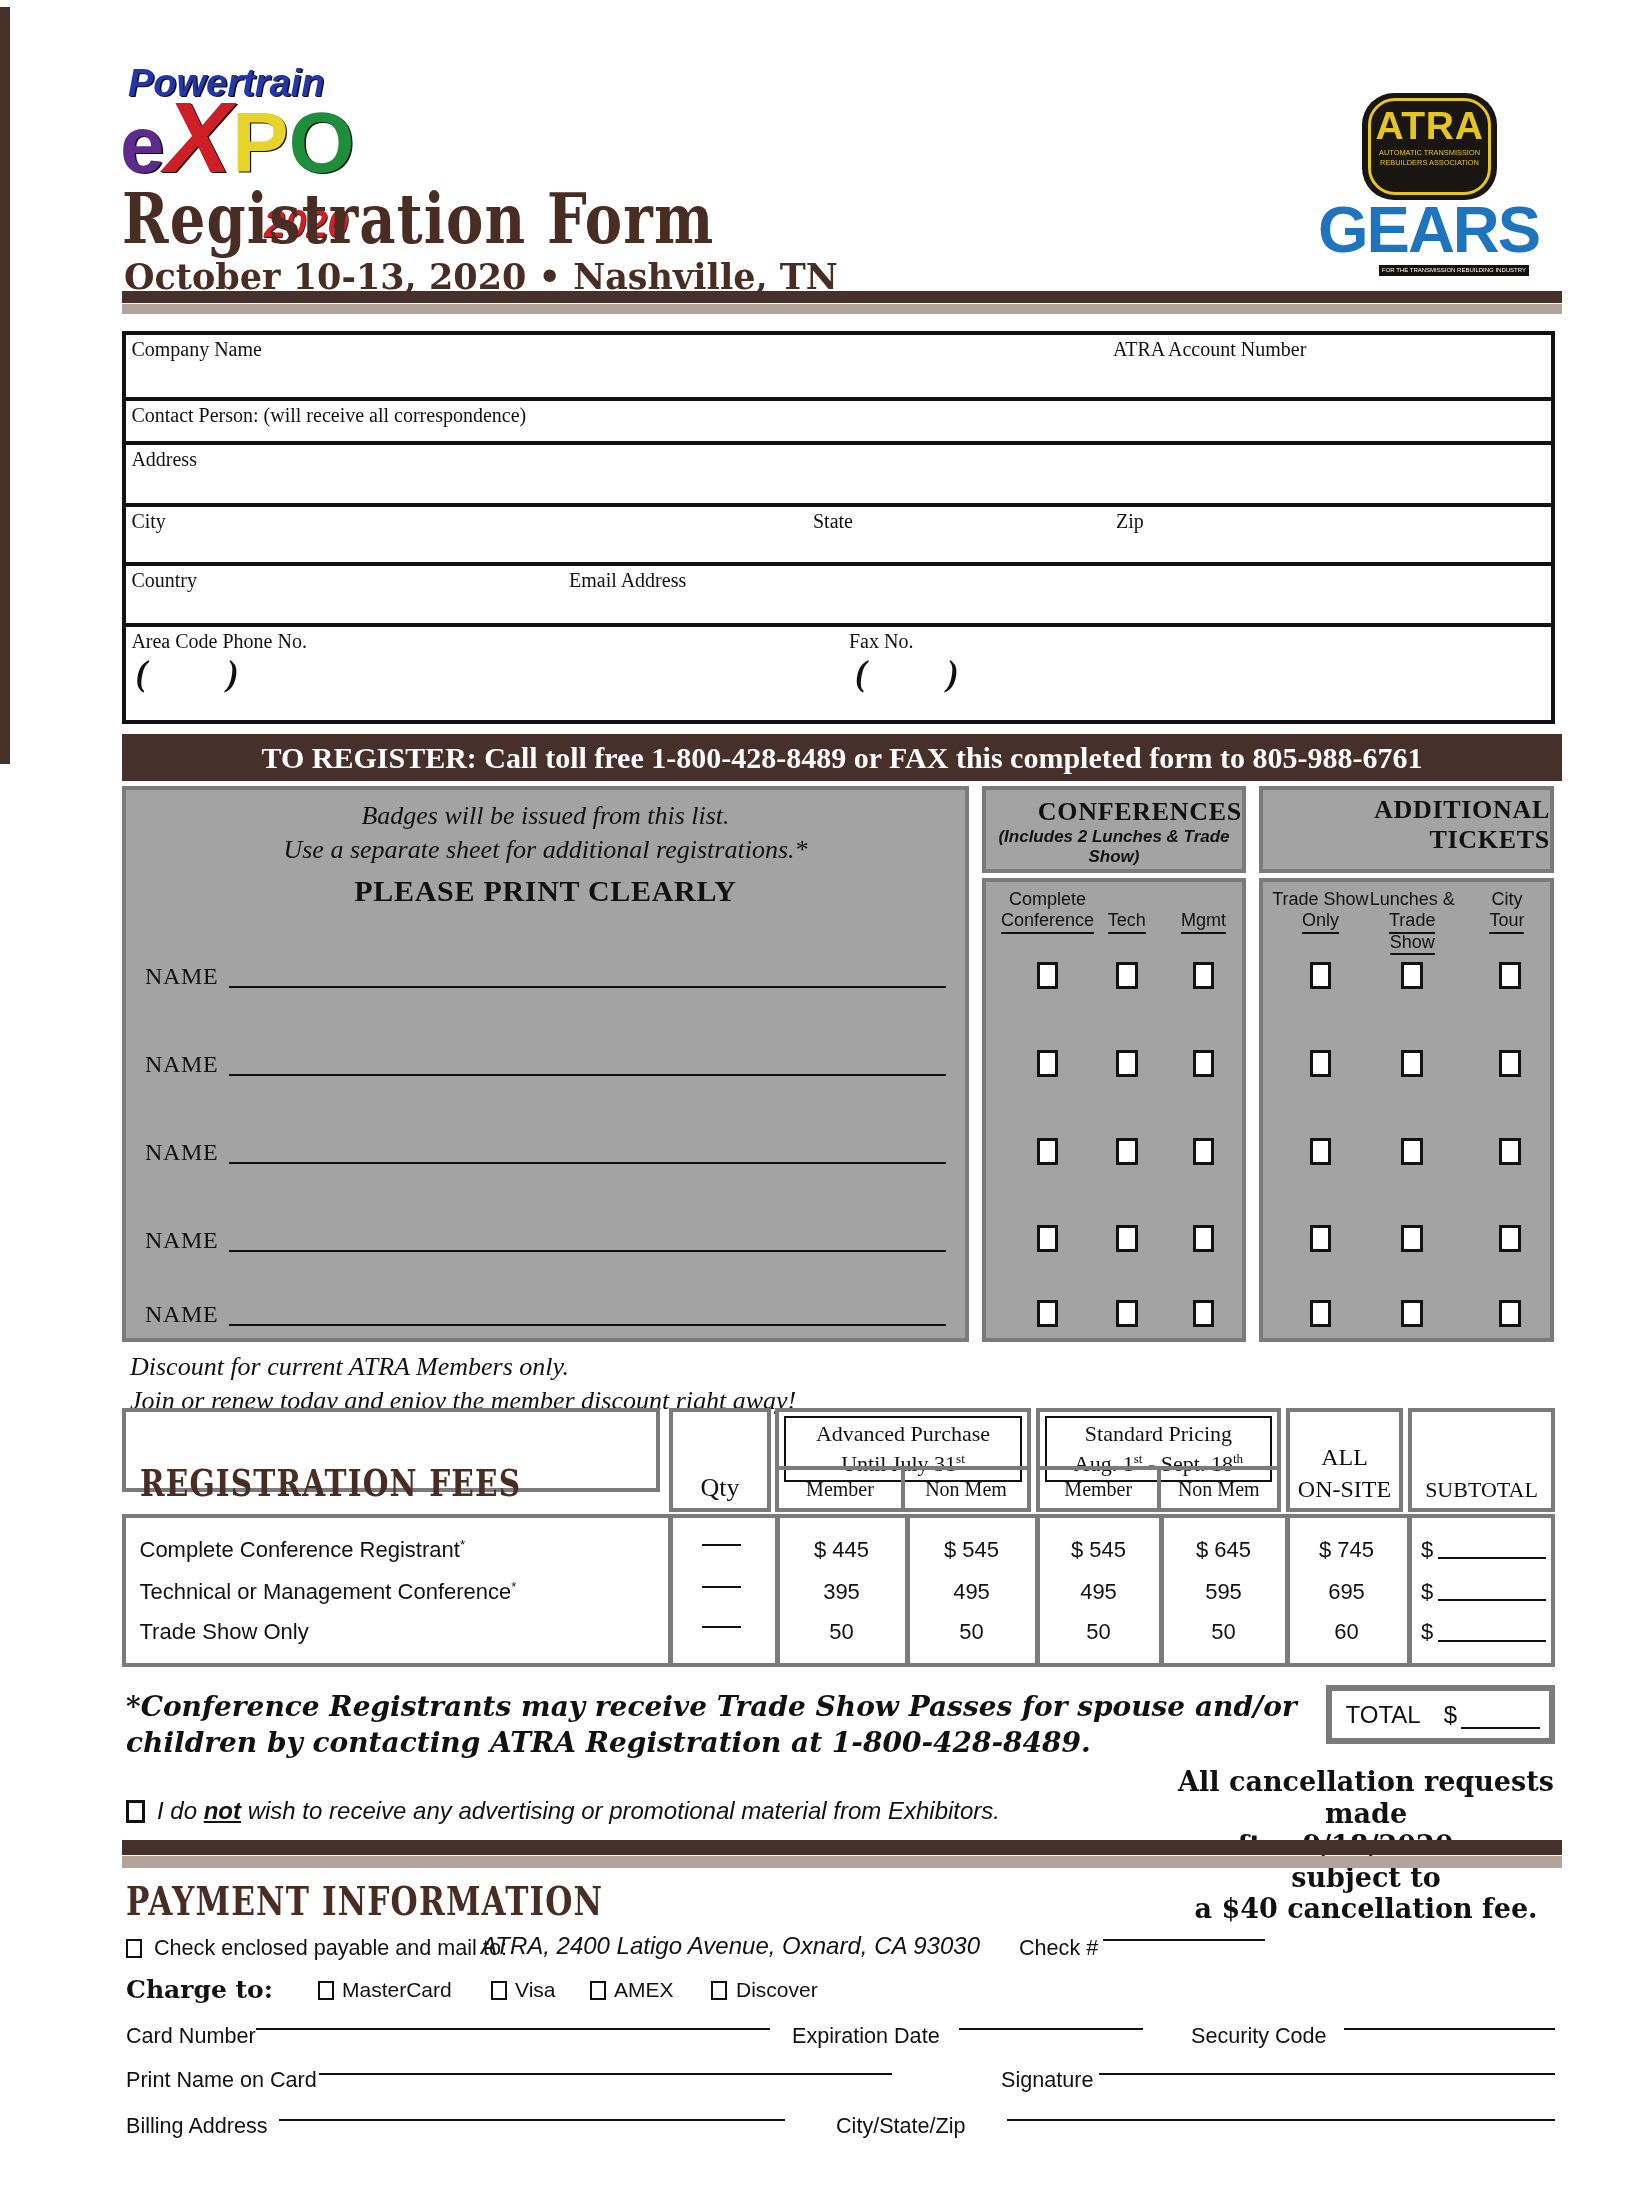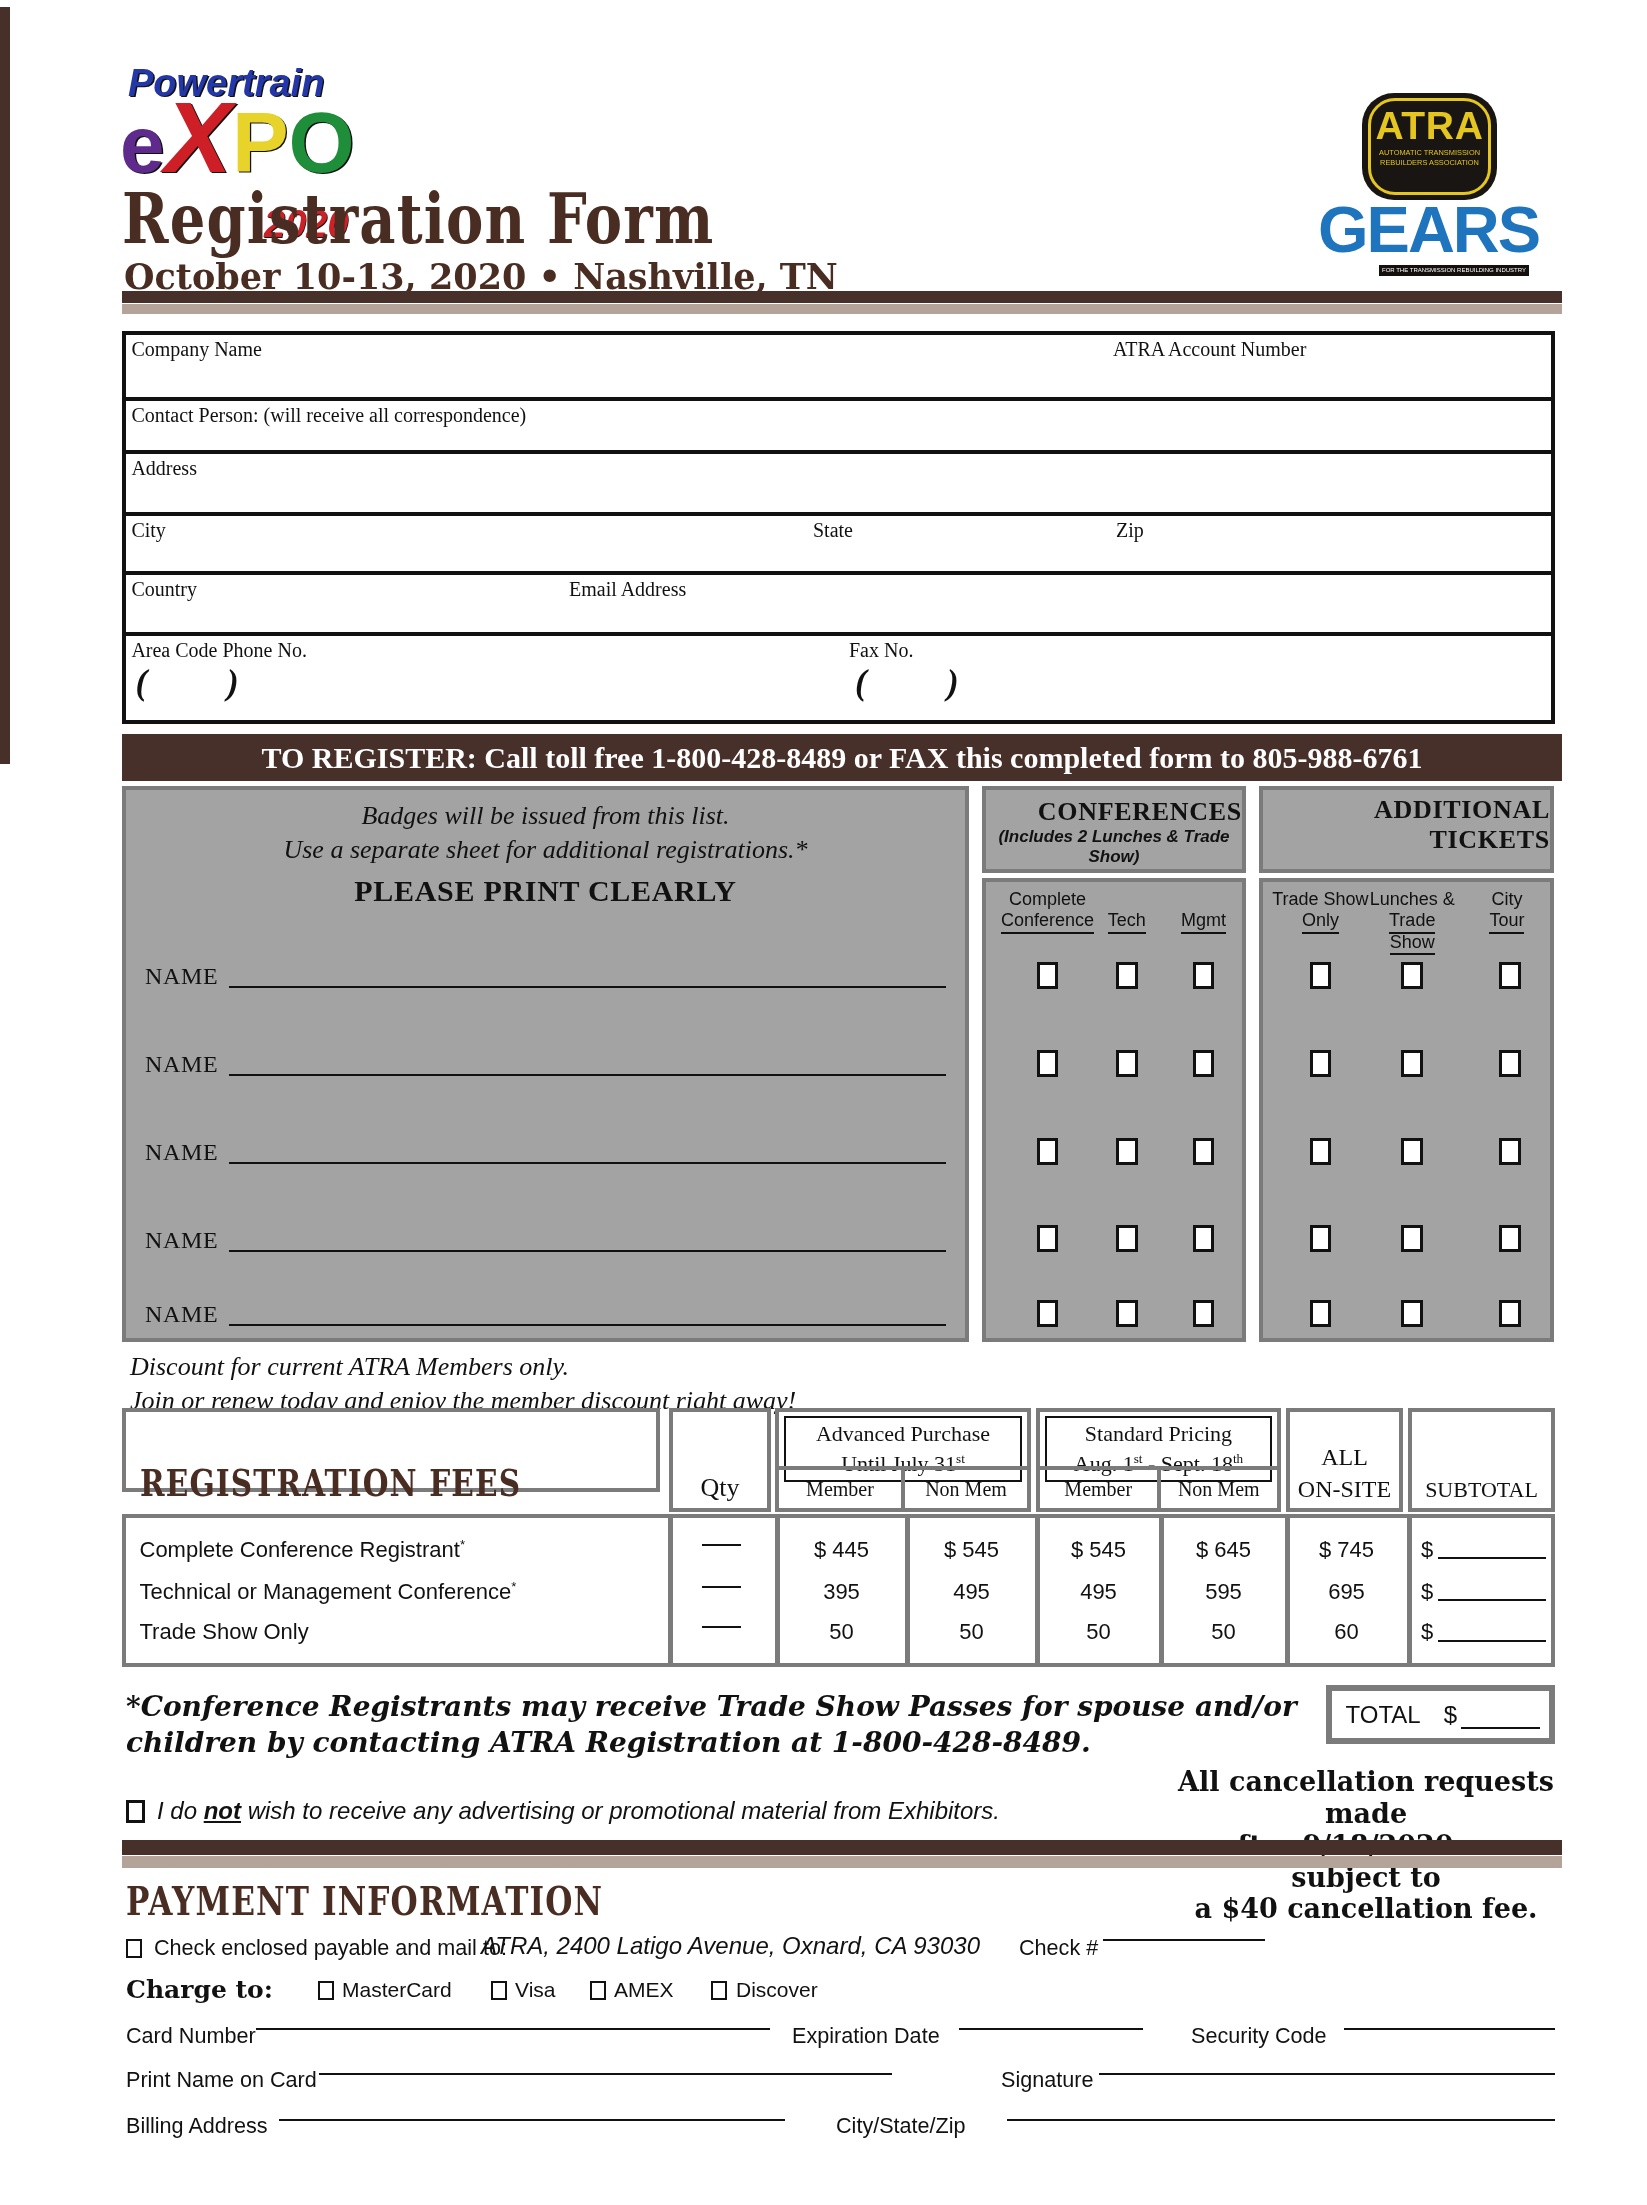--- a/index.html
+++ b/index.html
@@ -103,21 +103,21 @@
   <div class="abs" id="gears-bar">FOR THE TRANSMISSION REBUILDING INDUSTRY</div>
 
   <div class="abs bar-brown" style="left:122px;top:291px;width:1440px;height:12px;"></div>
   <div class="abs bar-tan" style="left:122px;top:304px;width:1440px;height:10px;"></div>
 
   <div class="abs" id="contact">
     <div class="crow" style="height:66px;">
       <span class="clabel" style="left:5.4px;">Company Name</span>
       <span class="clabel" style="left:987px;">ATRA Account Number</span>
     </div>
-    <div class="crow" style="height:53px;">
+    <div class="crow" style="height:44px;">
       <span class="clabel" style="left:5.4px;">Contact Person: (will receive all correspondence)</span>
     </div>
     <div class="crow" style="height:62px;">
       <span class="clabel" style="left:5.4px;">Address</span>
     </div>
     <div class="crow" style="height:59px;">
       <span class="clabel" style="left:5.4px;">City</span>
       <span class="clabel" style="left:687px;">State</span>
       <span class="clabel" style="left:990px;">Zip</span>
     </div>

